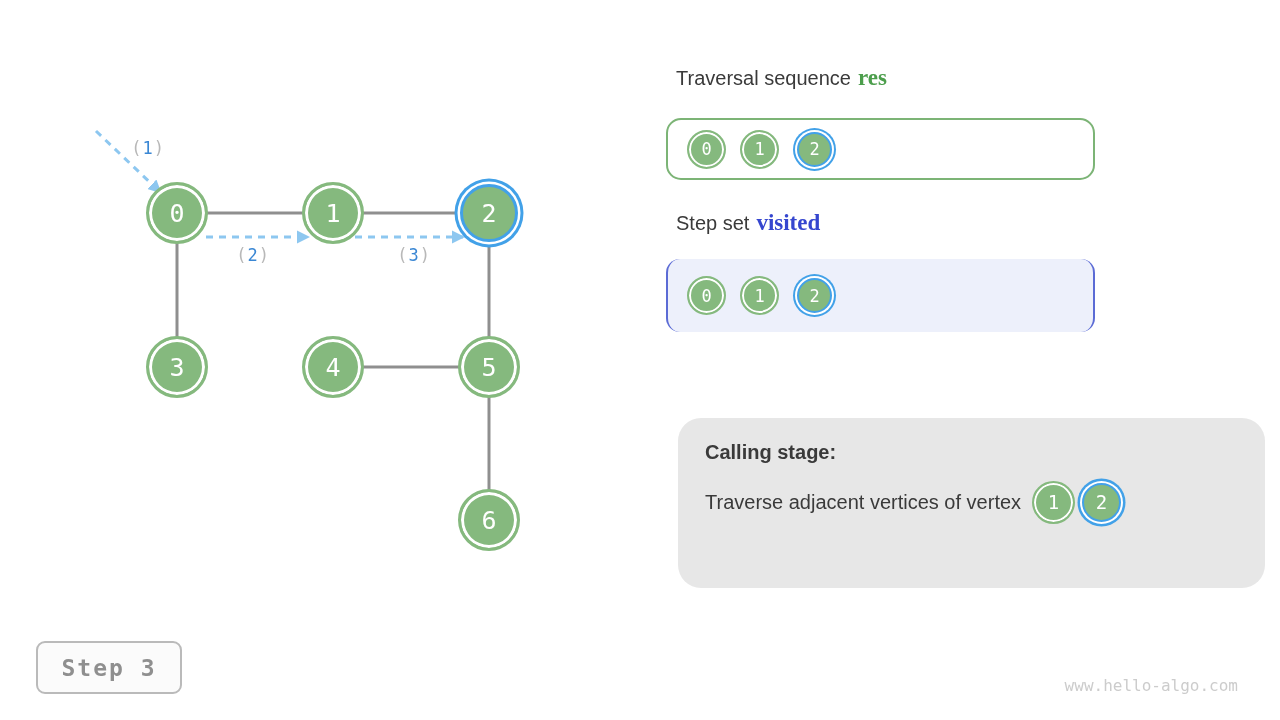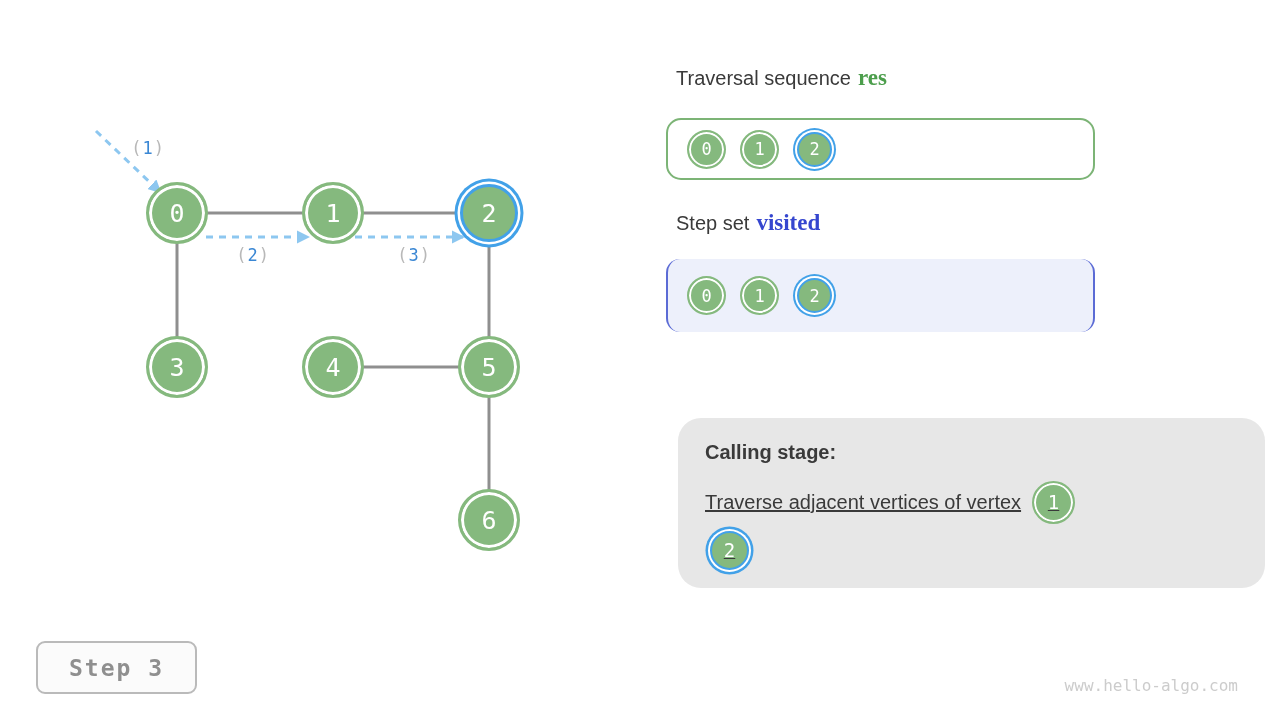--- a/index.html
+++ b/index.html
@@ -76,26 +76,26 @@
     border-left:2.5px solid #5b6bd5;border-right:2.5px solid #5b6bd5;
     border-radius:14px;
     display:flex;align-items:center;padding-left:19px;gap:14px;
   }
 
   .calling-box{
     position:absolute;left:670px;top:418px;width:587px;height:170px;
     background:#e7e7e7;border-radius:23px;margin-left:8px;
   }
   .calling-title{position:absolute;left:27px;top:23px;font-size:20px;font-weight:bold;color:#3a3a3a;}
-  .calling-lines{position:absolute;left:27px;top:61px;display:flex;flex-direction:column;gap:2px;text-decoration:underline;}
+  .calling-lines{position:absolute;left:27px;top:61px;display:flex;flex-direction:row;gap:2px;}
   .cline{display:flex;align-items:center;gap:11px;height:46px;font-size:20px;color:#3a3a3a;white-space:nowrap;}
 
   
   .step-badge{
-    position:absolute;left:36px;top:641px;width:161px;height:53px;box-sizing:border-box;
+    position:absolute;left:36px;top:641px;width:146px;height:53px;box-sizing:border-box;
     background:#fbfbfb;border:2px solid #bababa;border-radius:9px;
     display:flex;align-items:center;justify-content:center;
     font-family:"DejaVu Sans Mono",monospace;font-weight:bold;font-size:23px;color:#8f8f8f;
     letter-spacing:2px;
   }
 
   .watermark{
     position:absolute;right:42px;top:676px;
     font-family:"DejaVu Sans Mono",monospace;font-size:16px;color:#cccccc;
   }

